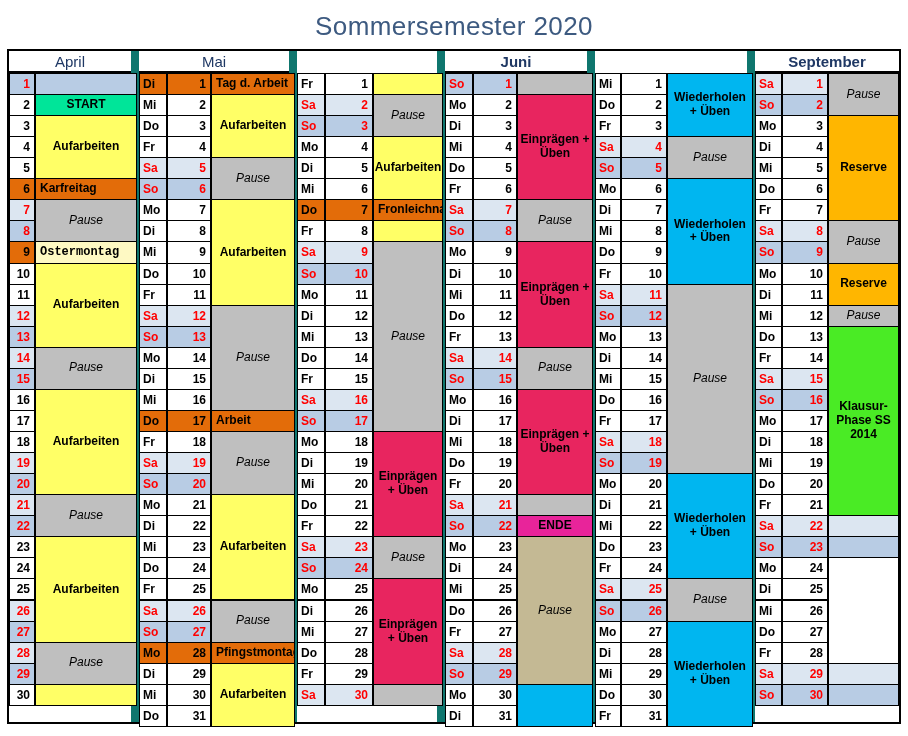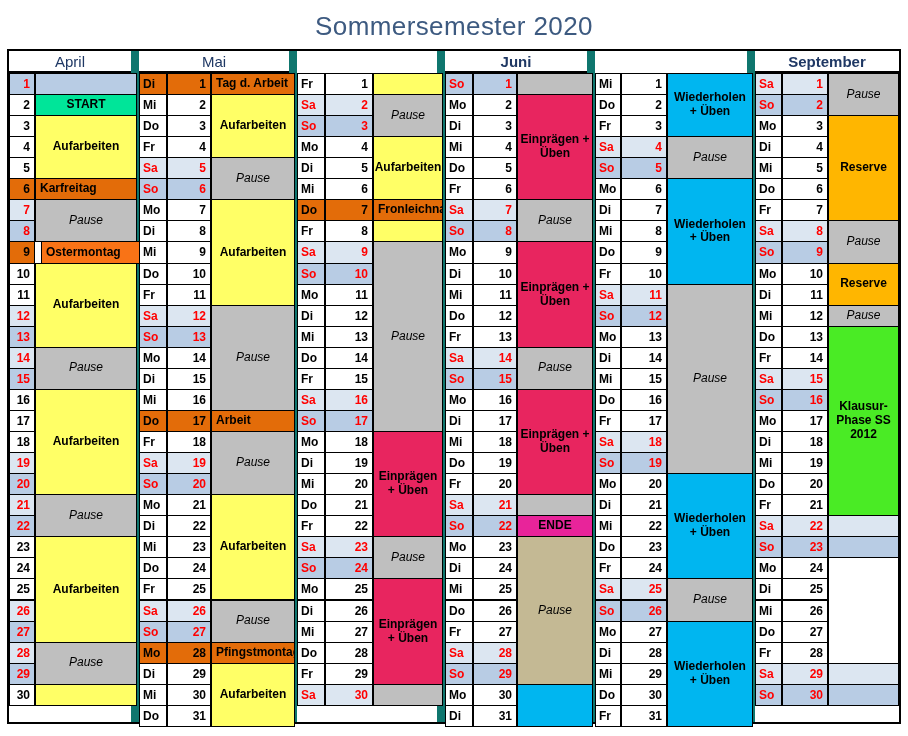--- a/index.html
+++ b/index.html
@@ -122,21 +122,21 @@
         <div class="cell dn" style="left: 0px; top: 526.5px; width: 26px; height: 22.06px; background: rgb(220, 230, 241); color: rgb(255, 0, 0);">26</div>
         <div class="cell dn" style="left: 0px; top: 547.56px; width: 26px; height: 22.06px; background: rgb(184, 204, 228); color: rgb(255, 0, 0);">27</div>
         <div class="cell dn" style="left: 0px; top: 568.62px; width: 26px; height: 22.06px; background: rgb(220, 230, 241); color: rgb(255, 0, 0);">28</div>
         <div class="cell dn" style="left: 0px; top: 589.68px; width: 26px; height: 22.06px; background: rgb(184, 204, 228); color: rgb(255, 0, 0);">29</div>
         <div class="cell dn" style="left: 0px; top: 610.74px; width: 26px; height: 22.06px; background: rgb(255, 255, 255);">30</div>
         <div class="cell block" style="left: 26px; top: 0px; width: 102px; height: 22.06px; background: rgb(184, 204, 228);"></div>
         <div class="cell block" style="left: 26px; top: 21.06px; width: 102px; height: 22.06px; background: rgb(0, 229, 153);">START</div>
         <div class="cell block" style="left: 26px; top: 42.12px; width: 102px; height: 64.18px; background: rgb(255, 255, 102);">Aufarbeiten</div>
         <div class="cell block" style="left: 26px; top: 105.3px; width: 102px; height: 22.06px; background: rgb(227, 108, 9); justify-content: flex-start; padding-left: 4px;">Karfreitag</div>
         <div class="cell block pause" style="left: 26px; top: 126.36px; width: 102px; height: 43.12px; background: rgb(191, 191, 191);">Pause</div>
-        <div class="cell block" style="left: 32px; top: 168.48px; width: 102px; height: 22.06px; background: #f97316; justify-content: flex-start; padding-left: 4px;">Ostermontag</div>
+        <div class="cell block" style="left: 26px; top: 168.48px; width: 102px; height: 22.06px; background: #fef9c3; justify-content: flex-start; padding-left: 4px; font-family: Liberation Mono, monospace;">Ostermontag</div>
         <div class="cell block" style="left: 26px; top: 189.54px; width: 102px; height: 85.24px; background: rgb(255, 255, 102);">Aufarbeiten</div>
         <div class="cell block pause" style="left: 26px; top: 273.78px; width: 102px; height: 43.12px; background: rgb(191, 191, 191);">Pause</div>
         <div class="cell block" style="left: 26px; top: 315.9px; width: 102px; height: 106.3px; background: rgb(255, 255, 102);">Aufarbeiten</div>
         <div class="cell block pause" style="left: 26px; top: 421.2px; width: 102px; height: 43.12px; background: rgb(191, 191, 191);">Pause</div>
         <div class="cell block" style="left: 26px; top: 463.32px; width: 102px; height: 106.3px; background: rgb(255, 255, 102);">Aufarbeiten</div>
         <div class="cell block pause" style="left: 26px; top: 568.62px; width: 102px; height: 43.12px; background: rgb(191, 191, 191);">Pause</div>
         <div class="cell block" style="left: 26px; top: 610.74px; width: 102px; height: 22.06px; background: rgb(255, 255, 102);"></div>
         <div class="cell block nb" style="left: 26px; top: 631.8px; width: 102px; height: 22.06px; background: transparent; border: none;"></div>
       </div>
     </div>
@@ -504,21 +504,21 @@
         <div class="cell dn" style="left: 27px; top: 568.62px; width: 46px; height: 22.06px; background: rgb(255, 255, 255);">28</div>
         <div class="cell wd" style="left: 0px; top: 589.68px; width: 27px; height: 22.06px; background: rgb(220, 230, 241); color: rgb(255, 0, 0);">Sa</div>
         <div class="cell dn" style="left: 27px; top: 589.68px; width: 46px; height: 22.06px; background: rgb(220, 230, 241); color: rgb(255, 0, 0);">29</div>
         <div class="cell wd" style="left: 0px; top: 610.74px; width: 27px; height: 22.06px; background: rgb(184, 204, 228); color: rgb(255, 0, 0);">So</div>
         <div class="cell dn" style="left: 27px; top: 610.74px; width: 46px; height: 22.06px; background: rgb(184, 204, 228); color: rgb(255, 0, 0);">30</div>
         <div class="cell block pause" style="left: 73px; top: 0px; width: 71px; height: 43.12px; background: rgb(191, 191, 191);">Pause</div>
         <div class="cell block" style="left: 73px; top: 42.12px; width: 71px; height: 106.3px; background: rgb(255, 182, 0);">Reserve</div>
         <div class="cell block pause" style="left: 73px; top: 147.42px; width: 71px; height: 43.12px; background: rgb(191, 191, 191);">Pause</div>
         <div class="cell block" style="left: 73px; top: 189.54px; width: 71px; height: 43.12px; background: rgb(255, 182, 0);">Reserve</div>
         <div class="cell block pause" style="left: 73px; top: 231.66px; width: 71px; height: 22.06px; background: rgb(191, 191, 191);">Pause</div>
-        <div class="cell block" style="left: 73px; top: 252.72px; width: 71px; height: 190.54px; background: rgb(74, 235, 37);">Klausur-Phase SS 2012</div>
+        <div class="cell block" style="left: 73px; top: 252.72px; width: 71px; height: 190.54px; background: rgb(74, 235, 37);">Klausur-Phase SS 2014</div>
         <div class="cell block" style="left: 73px; top: 442.26px; width: 71px; height: 22.06px; background: rgb(220, 230, 241);"></div>
         <div class="cell block" style="left: 73px; top: 463.32px; width: 71px; height: 22.06px; background: rgb(184, 204, 228);"></div>
         <div class="cell block" style="left: 73px; top: 484.38px; width: 71px; height: 106.3px; background: rgb(255, 255, 255);"></div>
         <div class="cell block" style="left: 73px; top: 589.68px; width: 71px; height: 22.06px; background: rgb(220, 230, 241);"></div>
         <div class="cell block" style="left: 73px; top: 610.74px; width: 71px; height: 22.06px; background: rgb(184, 204, 228);"></div>
         <div class="cell block nb" style="left: 73px; top: 631.8px; width: 71px; height: 22.06px; background: transparent; border: none;"></div>
       </div>
     </div>
   </div>
 

